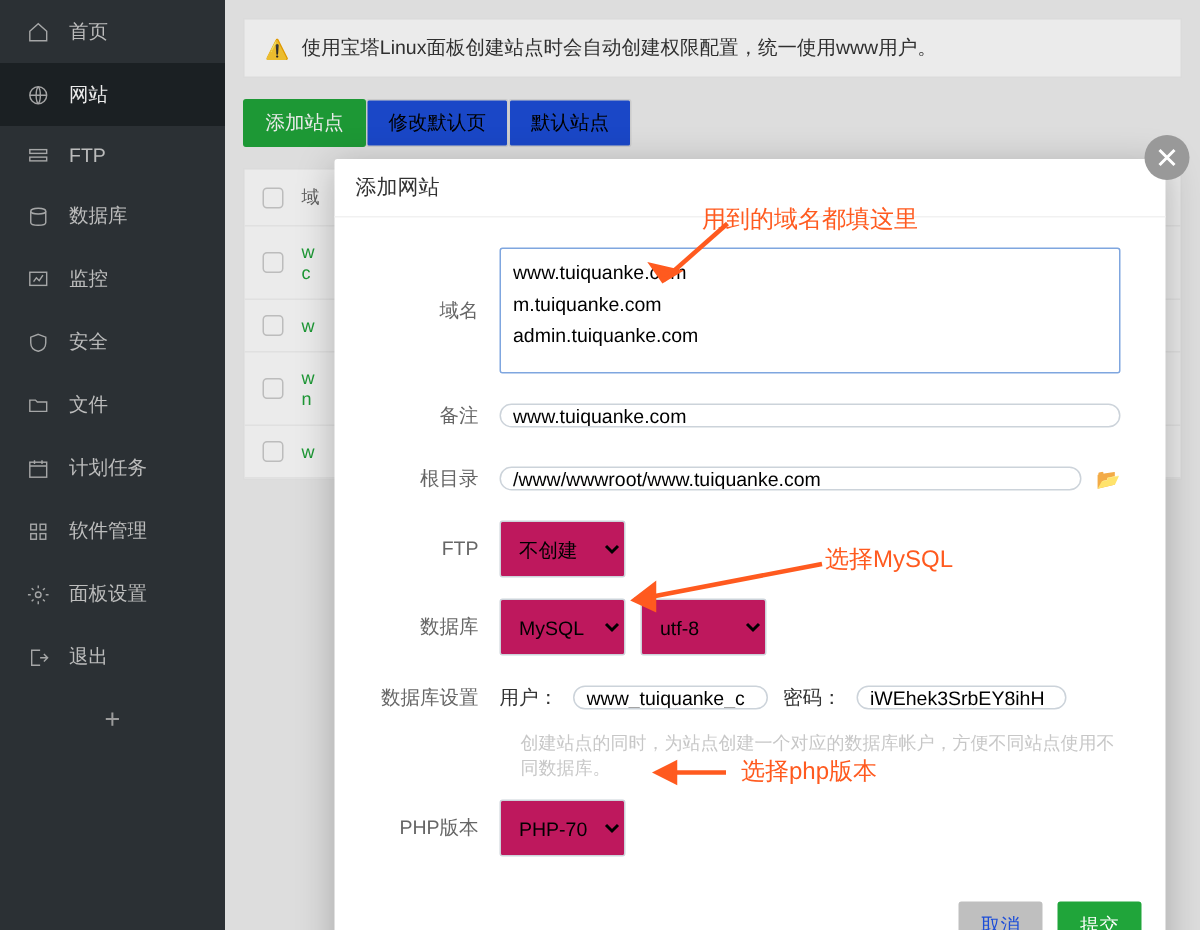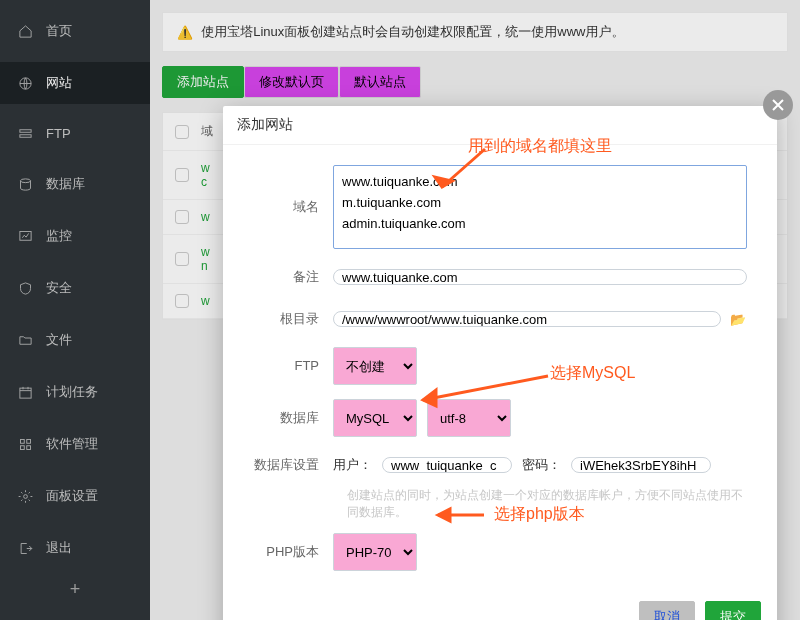--- a/index.html
+++ b/index.html
@@ -1,32 +1,32 @@
 <!DOCTYPE html>
 <html><head>
 <meta charset="utf-8">
 <style>
   * { box-sizing: border-box; margin: 0; padding: 0; }
   html, body { width: 800px; height: 620px; font-family: "PingFang SC","Microsoft YaHei",Arial,sans-serif; font-size: 13px; color: #333; background: #f0f0f0; overflow: hidden; }
   
   .sidebar { position: absolute; left: 0; top: 0; width: 150px; height: 620px; background: #2f3539; color: #ccc; }
-  .sidebar .item { display: flex; align-items: center; padding: 12px 18px; cursor: pointer; margin-top: 10px; }
+  .sidebar .item { display: flex; align-items: center; padding: 12px 18px; cursor: pointer; }
   .sidebar .item.active { background: #1e2326; color: #fff; }
   .sidebar .item .icon { width: 16px; margin-right: 12px; opacity: .85; display: inline-flex; }
   .sidebar .plus { text-align: center; padding: 10px 0; color: #aaa; font-size: 18px; }
   .sidebar svg { width: 15px; height: 15px; stroke: #ccc; fill: none; stroke-width: 1.5; }
   .sidebar .label { color: #ccc; }
   .sidebar .item.active .label { color: #fff; }
 
   
   .main { position: absolute; left: 150px; top: 0; right: 0; height: 620px; padding: 12px 12px 0 12px; background: #f0f0f0; }
   .notice { background: #fff; border: 1px solid #eee; padding: 10px 14px; font-size: 13px; display: flex; align-items: center; gap: 8px; }
   .notice .warn { color: #e6a23c; }
   .toolbar { display: flex; margin: 14px 0; }
-  .btn { padding: 6px 14px; border-radius: 2px; border: 1px solid #ddd; background: #d946ef; cursor: pointer; font-size: 13px; }
+  .btn { padding: 6px 14px; border-radius: 2px; border: 1px solid #ddd; background: #1d4ed8; cursor: pointer; font-size: 13px; }
   .btn.green { background: #20a53a; border-color: #20a53a; color: #fff; }
   .btn.gray  { background: #bfbfbf; border-color: #bfbfbf; color: #1d4ed8; }
   .list { background: #fff; border: 1px solid #eee; }
   .list .row { display: flex; align-items: center; padding: 10px 12px; border-bottom: 1px solid #f4f4f4; }
   .list .row .chk { width: 14px; height: 14px; border: 1px solid #ccc; border-radius: 3px; margin-right: 12px; }
   .list .row span { color: #20a53a; font-size: 12px; }
 
   
   .overlay { position: absolute; inset: 0; background: rgba(0,0,0,.08); }
   .modal { position: absolute; left: 223px; top: 106px; width: 554px; background: #fff; border-radius: 2px; box-shadow: 0 5px 25px rgba(0,0,0,.25); }
@@ -34,21 +34,21 @@
   .close { position: absolute; right: -16px; top: -16px; width: 30px; height: 30px; border-radius: 50%; background: #999; display: flex; align-items: center; justify-content: center; cursor: pointer; }
   .close svg { stroke: #fff; stroke-width: 2; }
   .body { padding: 20px 30px 6px 30px; }
   .field { display: flex; align-items: center; margin-bottom: 14px; }
   .field label { width: 80px; text-align: right; padding-right: 14px; color: #666; line-height: 28px; font-size:13px; }
   .field .control { flex: 1; display: flex; align-items: center; gap: 10px; flex-wrap: wrap; }
   textarea, input.txt, select { border: 1px solid #ccd3da; border-radius: 2px; padding: 6px 8px; font-size: 13px; font-family: inherit; outline: none; }
   textarea { width: 100%; height: 84px; resize: none; line-height: 1.6; border-color: #7fa6df; }
   input.txt { height: 16px; border-radius: 12px; }
   input.txt.full { width: 100%; }
-  select { height: 38px; background: #f9a8d4; min-width: 84px; }
+  select { height: 38px; background: #be185d; min-width: 84px; }
   .hint { color: #c7c7c7; font-size: 12px; margin-left: 94px; margin-top: -6px; margin-bottom: 12px; }
   .footer { padding: 10px 16px 16px 16px; display: flex; justify-content: flex-end; gap: 10px; }
 
   
   .anno { position: absolute; color: #ff5a1f; font-size: 16px; font-weight: 500; font-family: "PingFang SC",sans-serif; }
   .arrow { position: absolute; }
   .arrow line, .arrow polygon { stroke: #ff5a1f; fill: #ff5a1f; stroke-width: 3; }
 </style>
 </head>
 <body>

